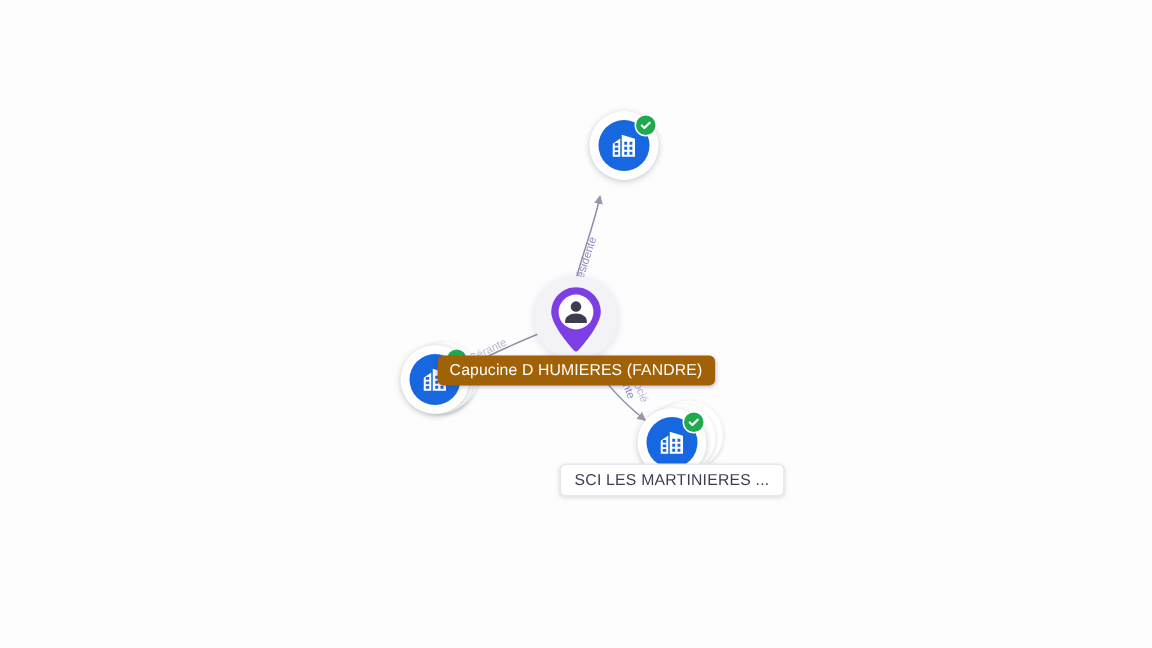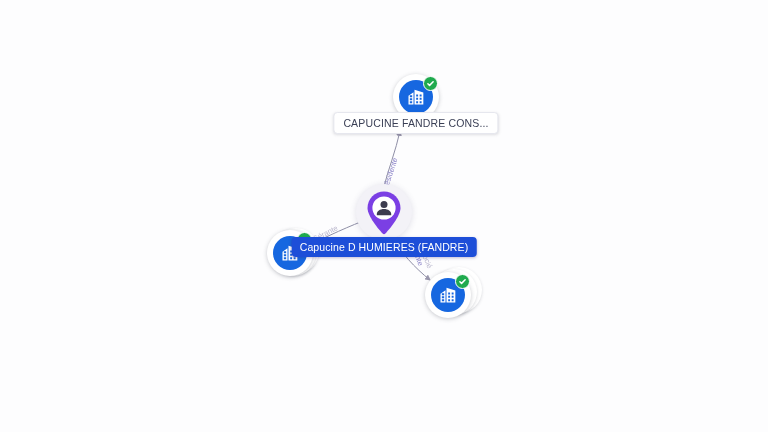--- a/index.html
+++ b/index.html
@@ -127,21 +127,21 @@
     color: #3a3f55;
     font-size: 10.5px;
     letter-spacing: 0.15px;
     padding: 4px 9px 4px 9px;
     border-radius: 4px;
     border: 1px solid #e6e7ee;
     box-shadow: 0 1px 3px rgba(60,64,80,0.16);
     transform: translateX(-50%);
   }
   .node-label.person-label {
-    background: #1d4ed8;
+    background: #a16207;
     color: #ffffff;
     font-size: 10.5px;
     letter-spacing: 0.1px;
     padding: 4px 8px 4px 8px;
     border-radius: 4px;
     box-shadow: 0 1px 3px rgba(60,40,120,0.30);
     transform: translateX(-50%);
   }
 
   
@@ -195,21 +195,20 @@
         <path fill="#ffffff" d="M3 21V10.5l6-4.2V21H3zm1.6-1.6h2.8v-2.2H4.6v2.2zm0-3.6h2.8v-2.2H4.6v2.2zm0-3.6h2.8V10H4.6v2.2z"></path>
         <path fill="#ffffff" d="M10.2 21V3.4l10.6 3.1V21H10.2zm2-1.6h2.3v-2.4h-2.3v2.4zm4.2 0h2.3v-2.4h-2.3v2.4zm-4.2-4h2.3V13h-2.3v2.4zm4.2 0h2.3V13h-2.3v2.4zm-4.2-4h2.3V9h-2.3v2.4zm4.2 0h2.3V9h-2.3v2.4z"></path>
       </svg>
     </div>
     <div class="verified-badge">
       <svg width="9" height="9" viewBox="0 0 24 24" aria-hidden="true">
         <path fill="none" stroke="#ffffff" stroke-width="4" stroke-linecap="round" stroke-linejoin="round" d="M5 12.5l4.5 4.5L19 7.5"></path>
       </svg>
     </div>
   </div>
-  <div class="node-label company-label" style="left:416px; top:112px;">CAPUCINE FANDRE CONS...</div>
 
   <div class="node company-node" style="left:290px; top:253px;">
     <div class="stack s2"></div>
     <div class="stack s1"></div>
     <div class="disc"></div>
     <div class="inner">
       <svg width="20" height="20" viewBox="0 0 24 24" aria-hidden="true">
         <path fill="#ffffff" d="M3 21V10.5l6-4.2V21H3zm1.6-1.6h2.8v-2.2H4.6v2.2zm0-3.6h2.8v-2.2H4.6v2.2zm0-3.6h2.8V10H4.6v2.2z"></path>
         <path fill="#ffffff" d="M10.2 21V3.4l10.6 3.1V21H10.2zm2-1.6h2.3v-2.4h-2.3v2.4zm4.2 0h2.3v-2.4h-2.3v2.4zm-4.2-4h2.3V13h-2.3v2.4zm4.2 0h2.3V13h-2.3v2.4zm-4.2-4h2.3V9h-2.3v2.4zm4.2 0h2.3V9h-2.3v2.4z"></path>
       </svg>
@@ -230,20 +229,21 @@
         <path fill="#ffffff" d="M3 21V10.5l6-4.2V21H3zm1.6-1.6h2.8v-2.2H4.6v2.2zm0-3.6h2.8v-2.2H4.6v2.2zm0-3.6h2.8V10H4.6v2.2z"></path>
         <path fill="#ffffff" d="M10.2 21V3.4l10.6 3.1V21H10.2zm2-1.6h2.3v-2.4h-2.3v2.4zm4.2 0h2.3v-2.4h-2.3v2.4zm-4.2-4h2.3V13h-2.3v2.4zm4.2 0h2.3V13h-2.3v2.4zm-4.2-4h2.3V9h-2.3v2.4zm4.2 0h2.3V9h-2.3v2.4z"></path>
       </svg>
     </div>
     <div class="verified-badge">
       <svg width="9" height="9" viewBox="0 0 24 24" aria-hidden="true">
         <path fill="none" stroke="#ffffff" stroke-width="4" stroke-linecap="round" stroke-linejoin="round" d="M5 12.5l4.5 4.5L19 7.5"></path>
       </svg>
     </div>
   </div>
+  <div class="node-label company-label" style="left:448px; top:309px;">SCI LES MARTINIERES ...</div>
 
   <div class="node person-node" style="left:384px; top:212px;">
     <div class="halo"></div>
     <div class="pin">
       <svg width="40" height="48" viewBox="0 0 40 48" aria-hidden="true">
         <path fill="#7b3fe4" d="M20 1.5C10.9 1.5 3.5 8.9 3.5 18c0 8.2 11.2 21.3 15.1 25.6a1.9 1.9 0 0 0 2.8 0C25.3 39.3 36.5 26.2 36.5 18c0-9.1-7.4-16.5-16.5-16.5z"></path>
         <circle cx="20" cy="18" r="11.6" fill="#ffffff"></circle>
         <circle cx="20" cy="14.4" r="3.5" fill="#3c3c4e"></circle>
         <path fill="#3c3c4e" d="M20 19c-4.1 0-7.2 2.3-7.2 4.9v1.4h14.4v-1.4C27.2 21.3 24.1 19 20 19z"></path>
       </svg>

